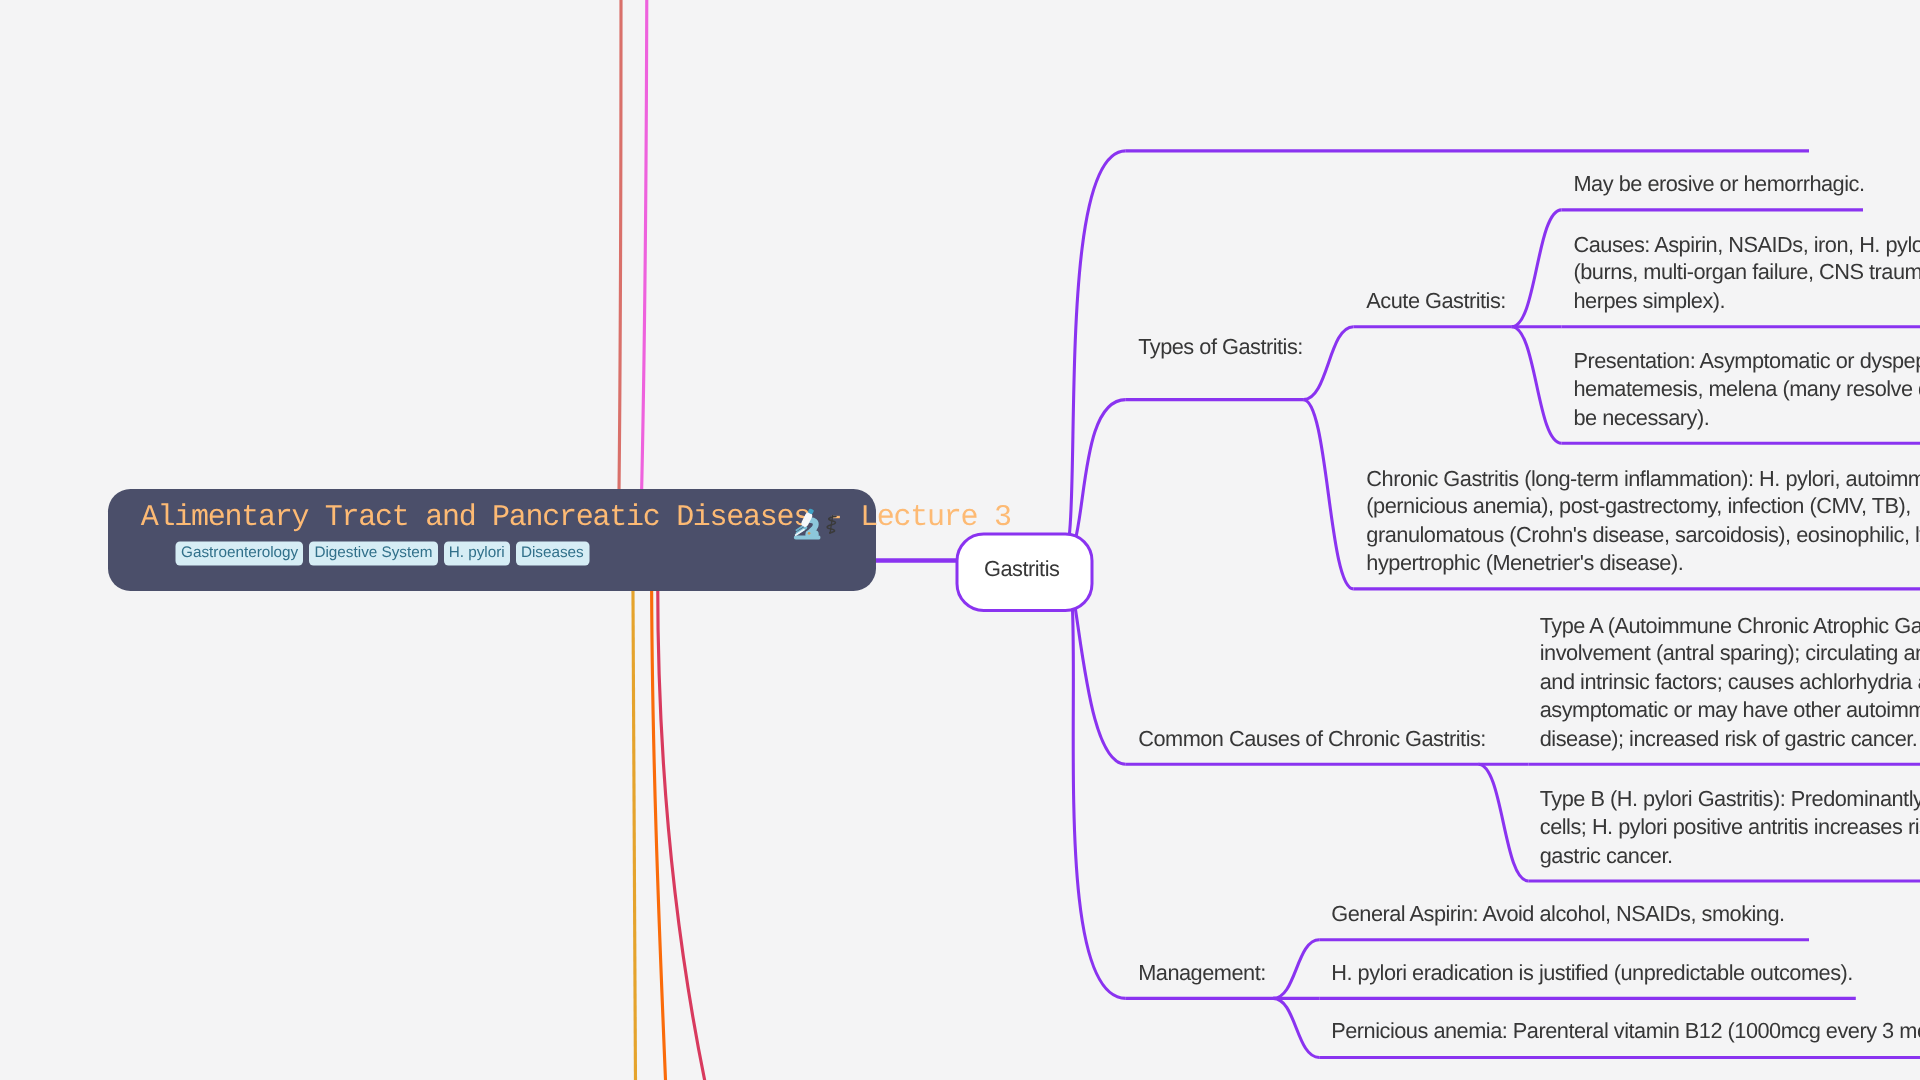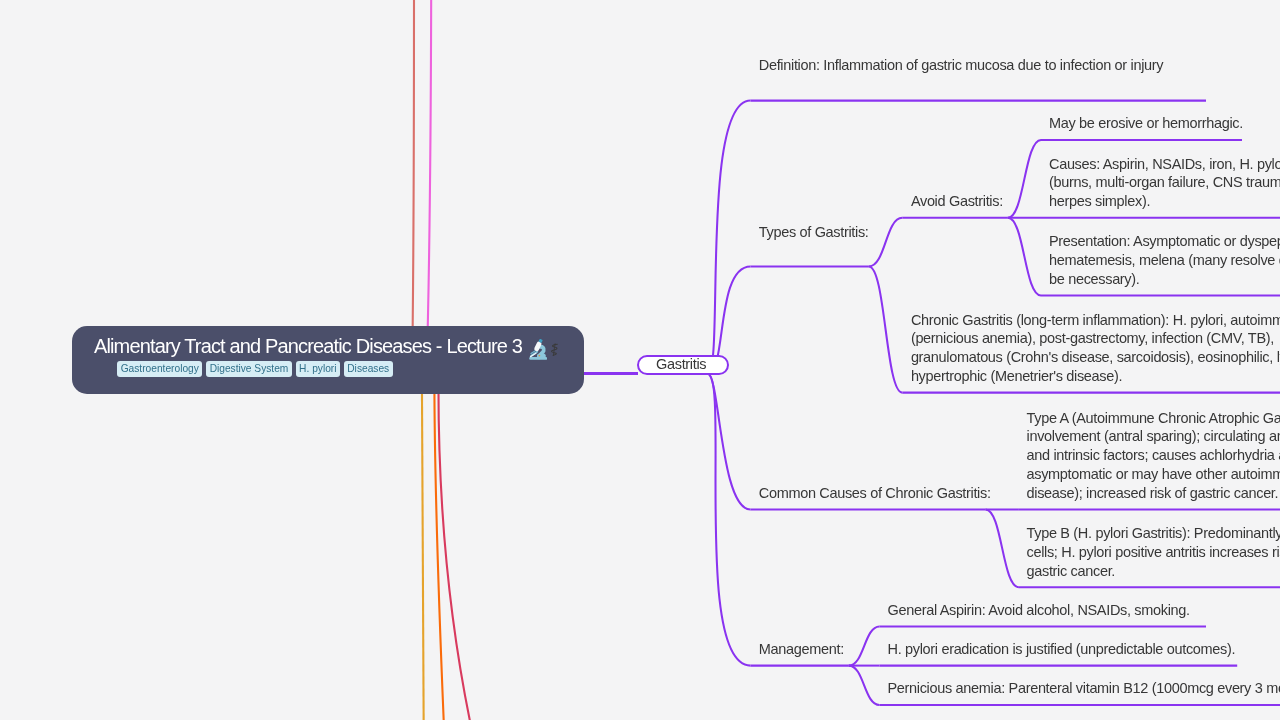--- a/index.html
+++ b/index.html
@@ -3,29 +3,29 @@
 <meta charset="utf-8">
 <title>Alimentary Tract and Pancreatic Diseases - Lecture 3</title>
 <style>
   html,body{margin:0;padding:0;}
   body{width:1280px;height:720px;overflow:hidden;background:#f4f4f5;
        position:relative;font-family:"Liberation Sans",sans-serif;
        -webkit-font-smoothing:antialiased;transform:translateZ(0);}
   #wires{position:absolute;left:0;top:0;}
   .node{position:absolute;font-size:14.5px;letter-spacing:-0.33px;line-height:18.8px;color:#373737;}
   .node span{display:block;white-space:pre;}
-  #pill{position:absolute;left:636.9px;top:355.2px;width:92.1px;height:20px;
+  #pill{position:absolute;left:636.9px;top:355.2px;width:92.1px;height:53px;
         box-sizing:border-box;border:2.6px solid #8a33f0;border-radius:18.8px;background:#fff;}
   #pill .lbl{position:absolute;left:0;right:0;top:0;bottom:0;display:flex;align-items:center;
         justify-content:center;font-size:14.5px;letter-spacing:-0.33px;color:#373737;
         box-sizing:border-box;padding-bottom:2.9px;padding-right:3.6px;}
   #card{position:absolute;left:71.5px;top:326.2px;width:512.5px;height:67.4px;
         background:#4b4f6a;border-radius:15px;}
   #card .title{position:absolute;left:22.4px;top:10.0px;font-size:20px;letter-spacing:-0.85px;
-        color:#ffffff;white-space:nowrap;line-height:20px;}
+        color:#fdba74;white-space:nowrap;line-height:20px;font-family:Liberation Mono, monospace;}
   #card .emoji{position:absolute;}
   #card .emoji.mic{left:457.4px;top:12.9px;}
   #card .emoji.med{left:478.3px;top:16.5px;}
   #card .tags{position:absolute;left:21.6px;top:35px;display:flex;gap:3.6px;padding-left:24px;}
   #card .tag{background:#d6edf5;color:#31708a;font-size:10.2px;line-height:15.8px;height:15.8px;
         border-radius:3px;padding:0 3.6px;white-space:nowrap;}
 </style>
 </head>
 <body>
 
@@ -60,27 +60,26 @@
 <path d="M750.50,509.50 H985.50" fill="none" stroke="#8a33f0" stroke-width="2.05"></path>
 <path d="M1018.90,509.50 H1466.00" fill="none" stroke="#8a33f0" stroke-width="2.05"></path>
 <path d="M1018.90,587.30 H1466.00" fill="none" stroke="#8a33f0" stroke-width="2.05"></path>
 <path d="M750.50,665.60 H848.80" fill="none" stroke="#8a33f0" stroke-width="2.05"></path>
 <path d="M879.50,626.50 H1206.00" fill="none" stroke="#8a33f0" stroke-width="2.05"></path>
 <path d="M879.50,665.60 H1237.20" fill="none" stroke="#8a33f0" stroke-width="2.05"></path>
 <path d="M879.50,705.00 H1326.50" fill="none" stroke="#8a33f0" stroke-width="2.05"></path>
 </svg>
 
 <div class="node" style="left:758.80px;top:56.10px">
-    <span>Definition: Inflammation of gastric mucosa due to infection or injury</span>
   </div>
 <div class="node" style="left:758.80px;top:223px">
     <span>Types of Gastritis:</span>
   </div>
 <div class="node" style="left:910.90px;top:192.10px">
-    <span>Avoid Gastritis:</span>
+    <span>Acute Gastritis:</span>
   </div>
 <div class="node" style="left:1049.00px;top:114.20px">
     <span>May be erosive or hemorrhagic.</span>
   </div>
 <div class="node" style="left:1049.00px;top:154.50px">
     <span>Causes: Aspirin, NSAIDs, iron, H. pylori, alcohol, stress, severe illness</span>
     <span>(burns, multi-organ failure, CNS trauma), viruses (CMV,</span>
     <span>herpes simplex).</span>
   </div>
 <div class="node" style="left:1049.00px;top:232.20px">

